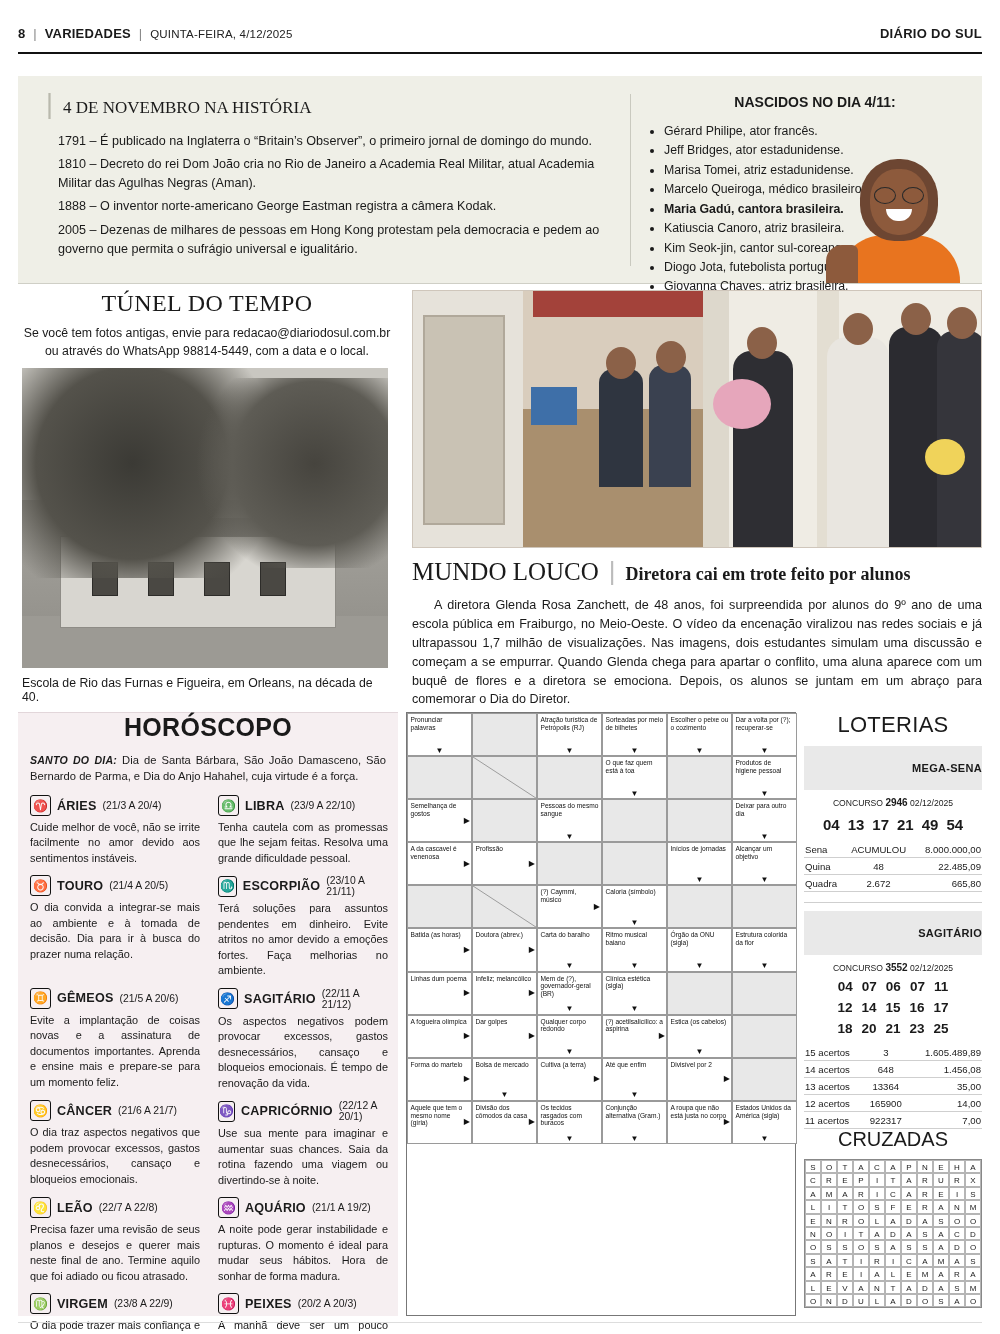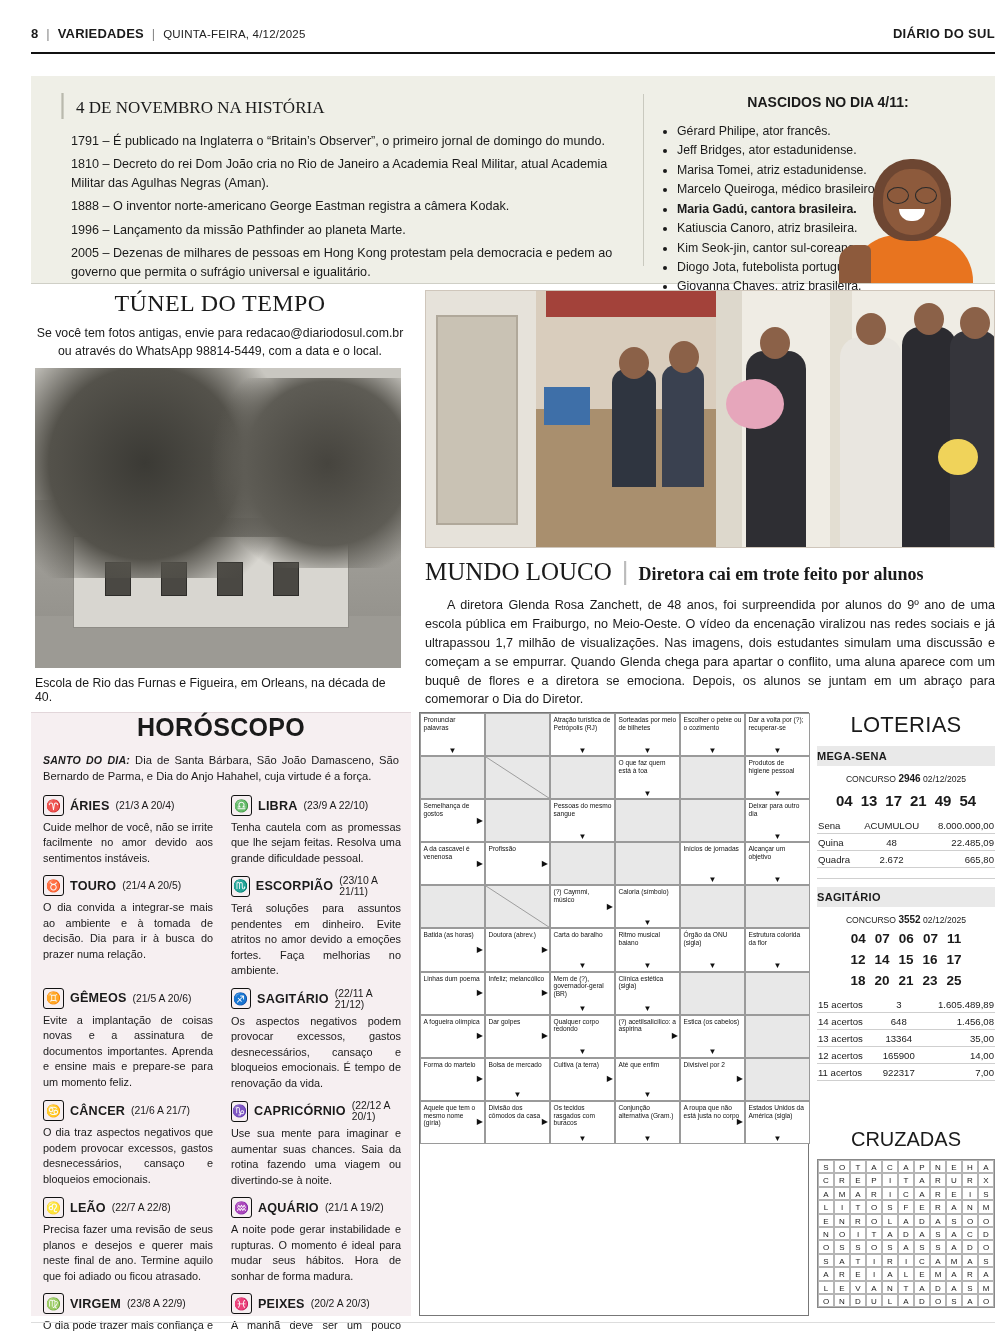--- a/index.html
+++ b/index.html
@@ -5,21 +5,21 @@
   * { box-sizing: border-box; }
   html, body { margin:0; padding:0; }
   body {
     width:1000px; height:1334px;
     background:#ffffff;
     font-family:"Liberation Sans", sans-serif;
     color:#1a1a1a;
     position:relative;
     overflow:hidden;
   }
-  .page { position:absolute; left:0; top:0; width:888px; height:1334px;margin-left:13px; }
+  .page { position:absolute; left:0; top:0; width:888px; height:1334px; }
 
   
   .masthead {
     position:absolute; left:18px; top:26px; width:964px; height:26px;
     display:flex; align-items:baseline; justify-content:space-between;
   }
   .mh-left { font-size:13px; letter-spacing:.2px; }
   .mh-page { font-weight:bold; }
   .mh-sep { color:#888; margin:0 4px; }
   .mh-sec { font-weight:bold; }
@@ -219,22 +219,22 @@
   .cc.dark { background:#e8e8e8; }
   .cc .arr { position:absolute; font-size:8px; color:#111; }
   .cc .ar-r { right:1px; top:50%; transform:translateY(-50%); }
   .cc .ar-d { left:50%; bottom:0px; transform:translateX(-50%); }
   .diag { position:absolute; left:0; top:0; width:100%; height:100%; }
 
   
   .lot { position:absolute; left:804px; top:712px; width:178px; }
   .lot h2 { margin:0; text-align:center; font-size:22px; font-weight:normal; letter-spacing:.3px; }
   .lot-band {
-    margin-top:8px; background:#e9e9e9; text-align:left; font-size:11px; font-weight:bold;
-    padding:4px 0; letter-spacing:.3px;
+    margin-top:8px; background:#e9e9e9; text-align:right; font-size:11px; font-weight:bold;
+    padding:16px 0; letter-spacing:.3px;
   }
   .lot-conc { margin-top:7px; text-align:center; font-size:8.6px; }
   .lot-conc b { font-size:10px; }
   .lot-nums {
     display:flex; justify-content:center; gap:8px; margin-top:8px; font-size:15px; font-weight:bold;
   }
   .lot-nums.small { font-size:13.5px; gap:9px; margin-top:6px; }
   .lot-table { width:100%; margin-top:8px; border-collapse:collapse; font-size:9.6px; }
   .lot-table td { padding:2.5px 1px; border-bottom:.5px solid #cfcfcf; }
   .lot-table td:nth-child(1){ text-align:left; }
@@ -276,21 +276,20 @@
 
   <div class="ndch">
     <div class="ndch-title">
       <span class="vbar">|</span>
       <span class="sub">4 DE NOVEMBRO NA HISTÓRIA</span>
     </div>
     <div class="ndch-list">
       <p>1791 – É publicado na Inglaterra o “Britain’s Observer”, o primeiro jornal de domingo do mundo.</p>
       <p>1810 – Decreto do rei Dom João cria no Rio de Janeiro a Academia Real Militar, atual Academia Militar das Agulhas Negras (Aman).</p>
       <p>1888 – O inventor norte-americano George Eastman registra a câmera Kodak.</p>
-      <p>1996 – Lançamento da missão Pathfinder ao planeta Marte.</p>
       <p>2005 – Dezenas de milhares de pessoas em Hong Kong protestam pela democracia e pedem ao governo que permita o sufrágio universal e igualitário.</p>
     </div>
     <div class="ndch-div"></div>
     <div class="born-title">NASCIDOS NO DIA 4/11:</div>
     <div class="born-list">
       <ul>
         <li>Gérard Philipe, ator francês.</li>
         <li>Jeff Bridges, ator estadunidense.</li>
         <li>Marisa Tomei, atriz estadunidense.</li>
         <li>Marcelo Queiroga, médico brasileiro.</li>

